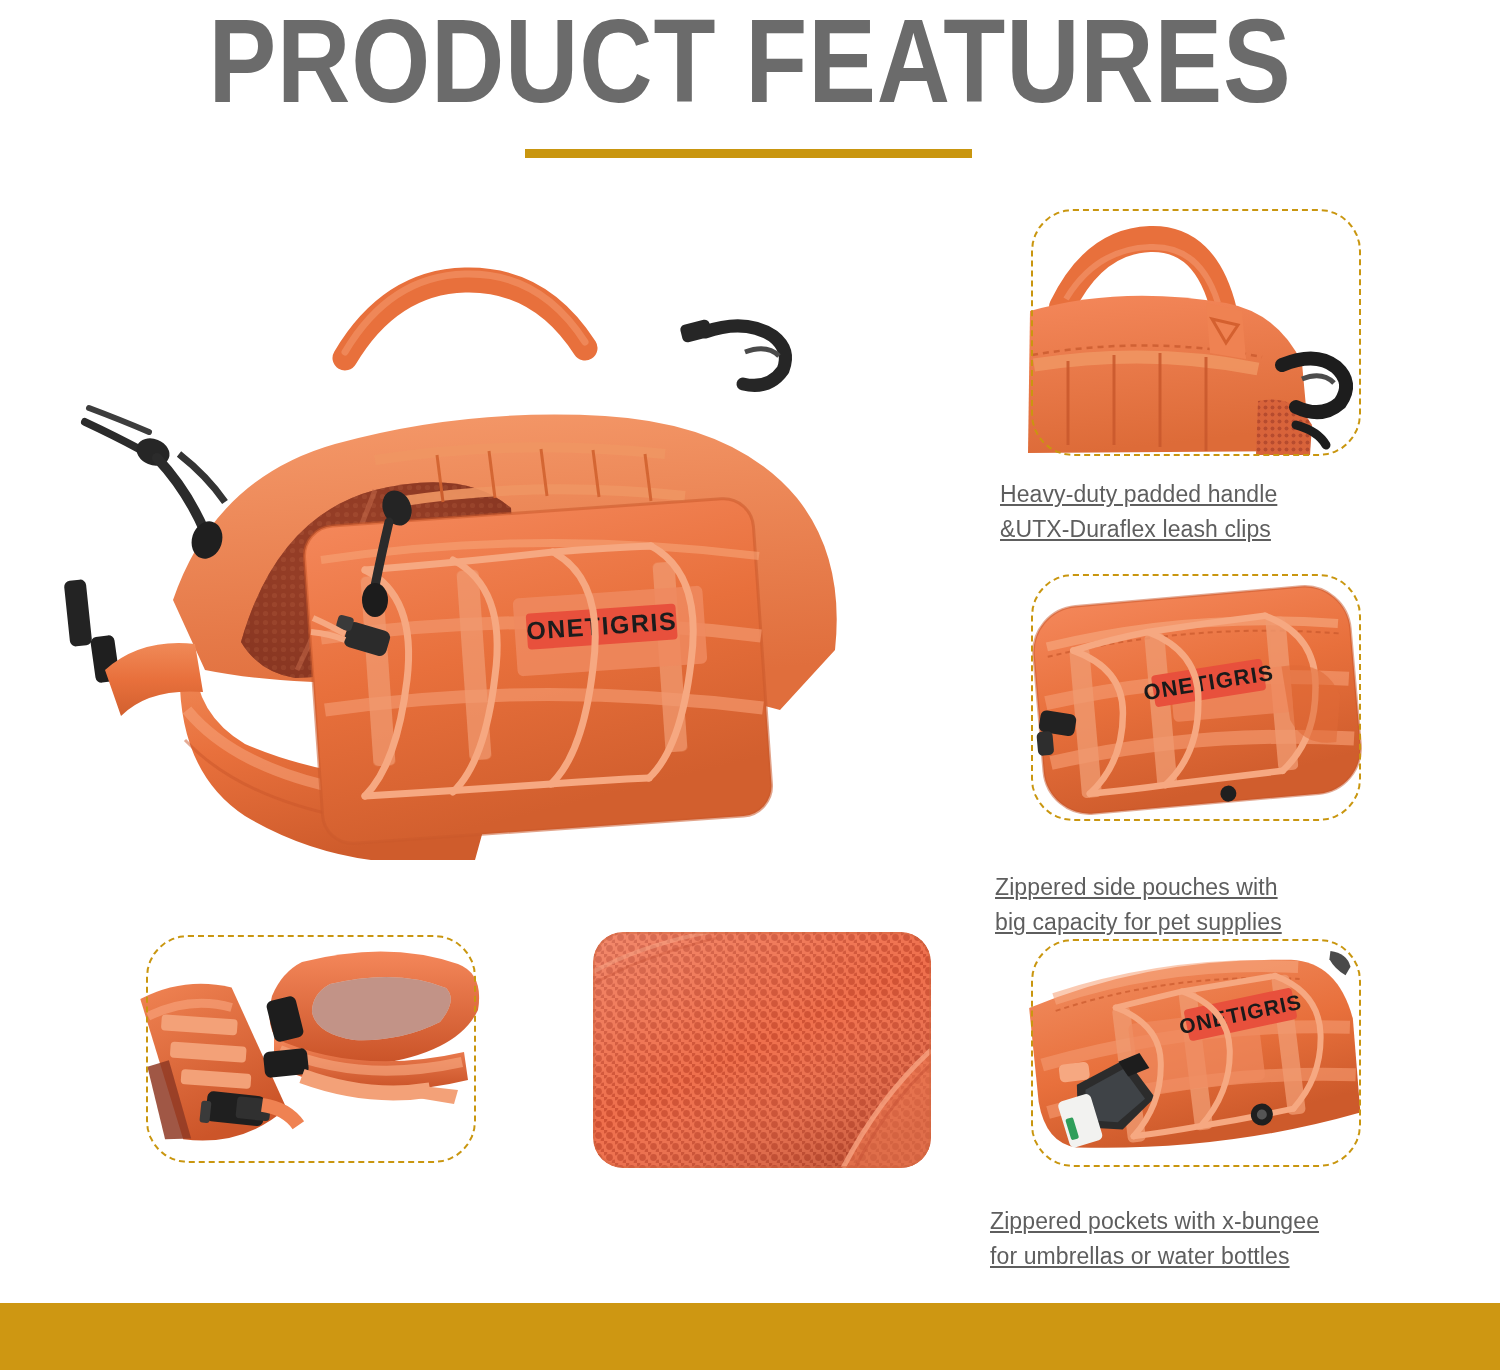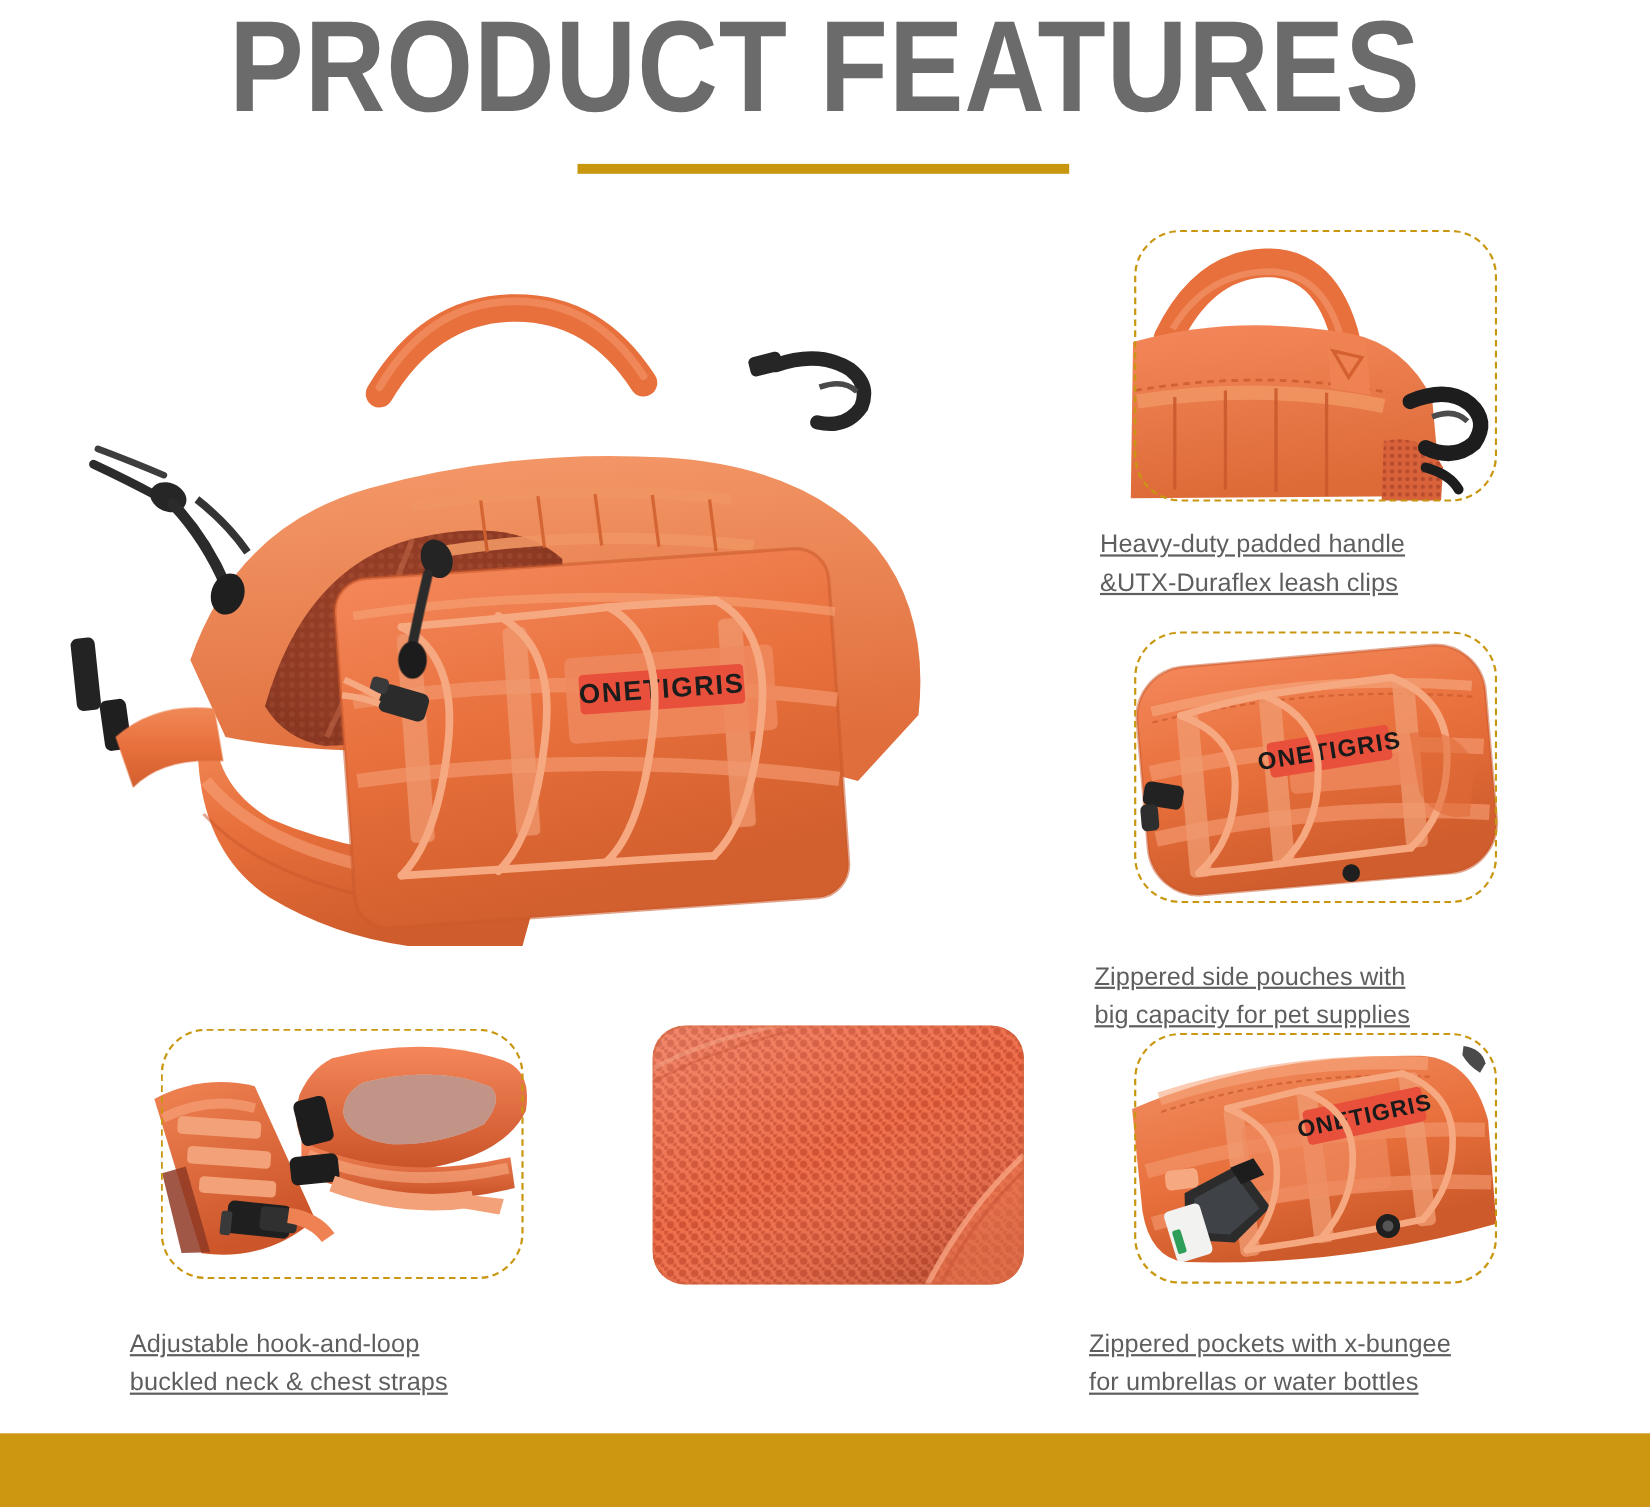--- a/index.html
+++ b/index.html
@@ -433,22 +433,20 @@
         </g>
 
         <path d="M44 136 Q110 160 172 150" fill="none" stroke="#f3a178" stroke-width="15"></path>
         <path d="M164 146 L200 150 L196 164 L160 158 Z" fill="#f3a178"></path>
       </g>
     </svg>
   </div>
   <div class="panel" id="panel-straps">
     <div class="dashed"></div>
   </div>
-  <div class="caption" id="cap-straps">Adjustable hook-and-loop
-buckled neck &amp; chest straps</div>
 
   <div class="photo" id="photo-mesh">
     <svg viewBox="0 0 338 236" preserveAspectRatio="none">
       <defs>
         <pattern id="meshDots" width="11" height="11" patternUnits="userSpaceOnUse">
           <rect width="11" height="11" fill="#ef6f4c"></rect>
           <circle cx="5.5" cy="5.5" r="3.4" fill="#cf4f32" opacity="0.9"></circle>
           <circle cx="0" cy="0" r="3.4" fill="#cf4f32" opacity="0.9"></circle>
           <circle cx="11" cy="11" r="3.4" fill="#cf4f32" opacity="0.9"></circle>
         </pattern>

